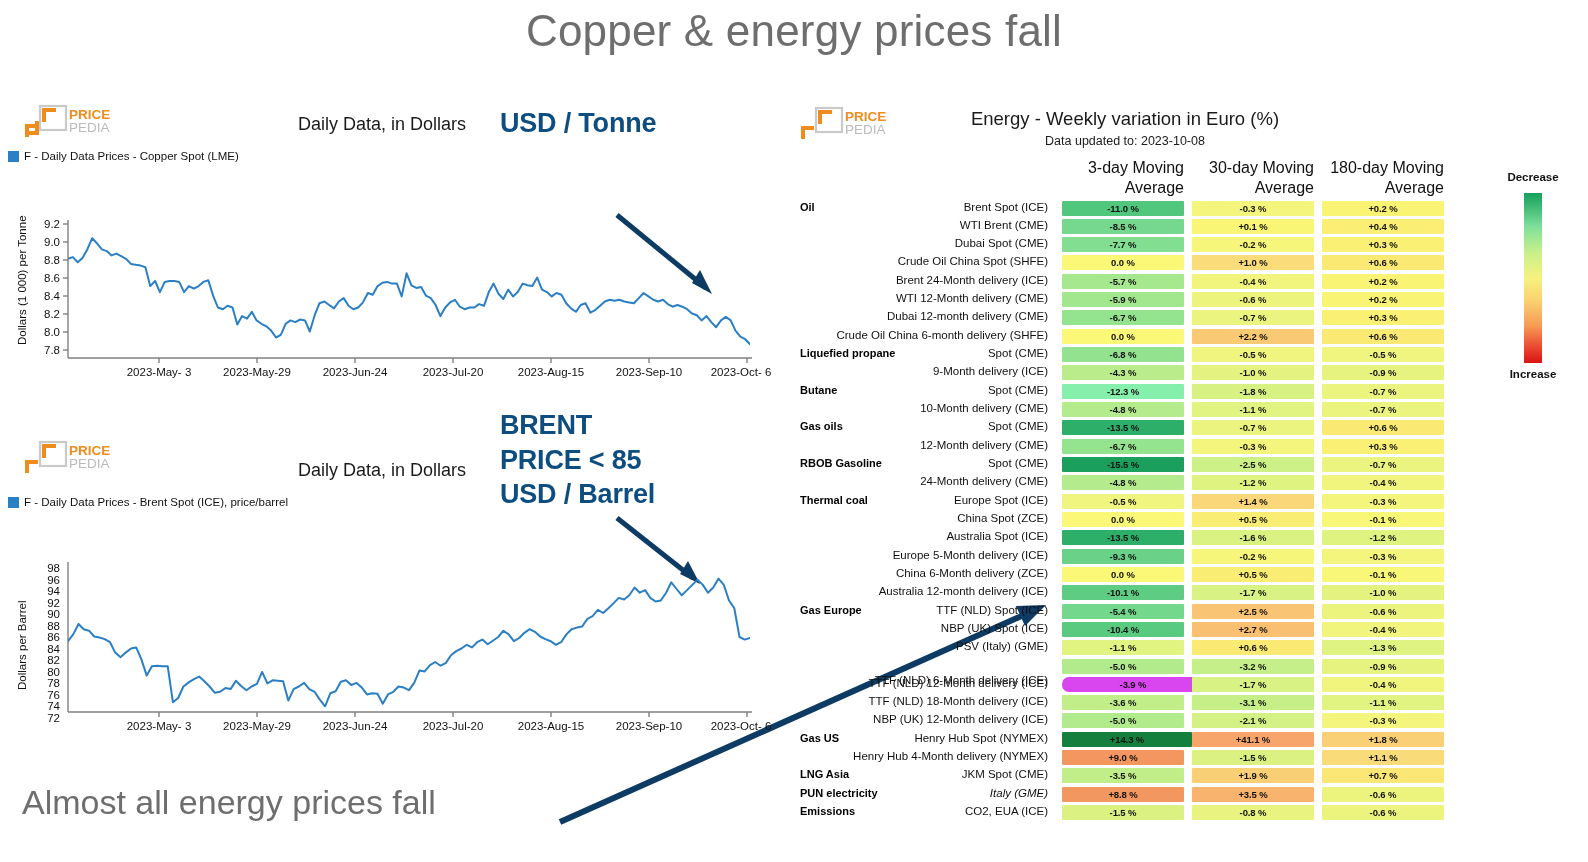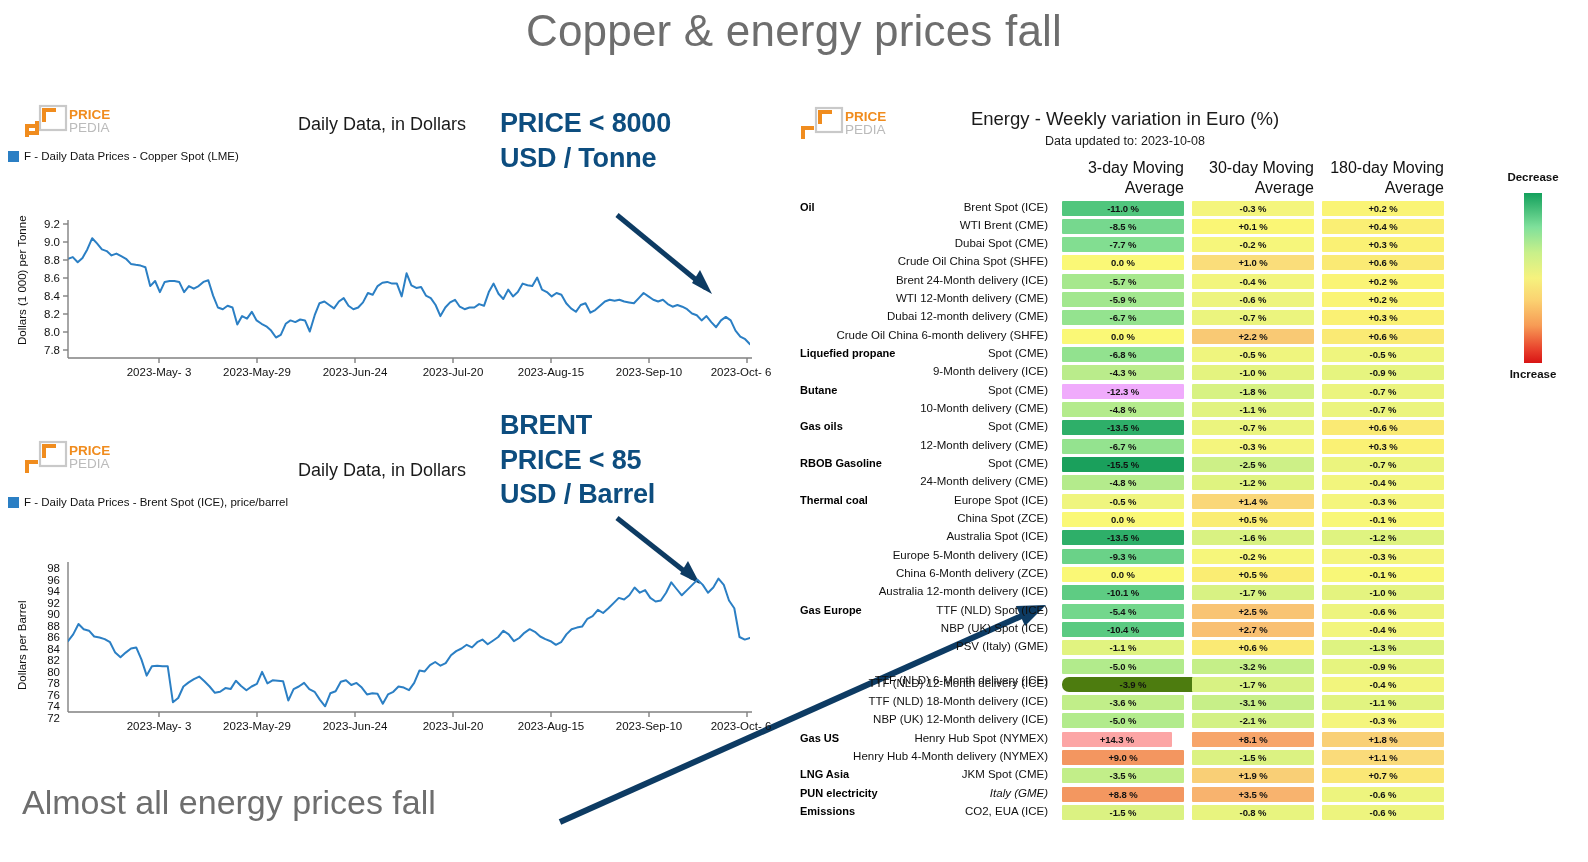--- a/index.html
+++ b/index.html
@@ -160,21 +160,20 @@
     <div class="xtick" style="left: 111px; width: 96px; text-align: center; top: 366px;">2023-May- 3</div>
     <div class="xtick" style="left: 209px; width: 96px; text-align: center; top: 366px;">2023-May-29</div>
     <div class="xtick" style="left: 307px; width: 96px; text-align: center; top: 366px;">2023-Jun-24</div>
     <div class="xtick" style="left: 405px; width: 96px; text-align: center; top: 366px;">2023-Jul-20</div>
     <div class="xtick" style="left: 503px; width: 96px; text-align: center; top: 366px;">2023-Aug-15</div>
     <div class="xtick" style="left: 601px; width: 96px; text-align: center; top: 366px;">2023-Sep-10</div>
     <div class="xtick" style="left: 693px; width: 96px; text-align: center; top: 366px;">2023-Oct- 6</div>
   </div>
 
 <div class="abs callout" style="left:500px;top:106px;width:250px;">
-  <div>PRICE &lt; 8000</div>
   <div>USD / Tonne</div>
 </div>
 
 <div class="abs" style="left:22px;top:440px;">
   <div class="logo">
     <svg width="92" height="42" viewBox="0 0 92 42">
       <rect x="18" y="2" width="26" height="24" fill="none" stroke="#c9c9c9" stroke-width="2.2"></rect>
       <path d="M20 4 L34 4 L34 8 L24 8 L24 18 L20 18 Z" fill="#F08C1E"></path>
       <path d="M3 20 L16 20 L16 24 L7 24 L7 33 L3 33 Z" fill="#F08C1E"></path>
       <text x="47" y="15" font-family="Liberation Sans, sans-serif" font-size="13.5" font-weight="bold" fill="#F08C1E">PRICE</text>
@@ -291,21 +290,21 @@
     <div class="rlabel" style="left: 830px; width: 218px; top: 347.06px;">Spot (CME)</div>
     <div class="cell" style="left: 1062px; width: 122px; top: 347.06px; background: rgb(146, 226, 143);">-6.8 %</div>
     <div class="cell" style="left: 1192px; width: 122px; top: 347.06px; background: rgb(239, 245, 126);">-0.5 %</div>
     <div class="cell" style="left: 1322px; width: 122px; top: 347.06px; background: rgb(239, 245, 126);">-0.5 %</div>
     <div class="rlabel" style="left: 830px; width: 218px; top: 365.38px;">9-Month delivery (ICE)</div>
     <div class="cell" style="left: 1062px; width: 122px; top: 365.38px; background: rgb(186, 236, 139);">-4.3 %</div>
     <div class="cell" style="left: 1192px; width: 122px; top: 365.38px; background: rgb(228, 243, 127);">-1.0 %</div>
     <div class="cell" style="left: 1322px; width: 122px; top: 365.38px; background: rgb(230, 244, 127);">-0.9 %</div>
     <div class="grp" style="left: 800px; top: 383.7px;">Butane</div>
     <div class="rlabel" style="left: 830px; width: 218px; top: 383.7px;">Spot (CME)</div>
-    <div class="cell" style="left: 1062px; width: 122px; top: 383.7px; background: #f0abfc;">-12.3 %</div>
+    <div class="cell" style="left: 1062px; width: 122px; top: 383.7px; background: #86efac;">-12.3 %</div>
     <div class="cell" style="left: 1192px; width: 122px; top: 383.7px; background: rgb(215, 242, 131);">-1.8 %</div>
     <div class="cell" style="left: 1322px; width: 122px; top: 383.7px; background: rgb(235, 244, 126);">-0.7 %</div>
     <div class="rlabel" style="left: 830px; width: 218px; top: 402.02px;">10-Month delivery (CME)</div>
     <div class="cell" style="left: 1062px; width: 122px; top: 402.02px; background: rgb(180, 235, 140);">-4.8 %</div>
     <div class="cell" style="left: 1192px; width: 122px; top: 402.02px; background: rgb(225, 243, 128);">-1.1 %</div>
     <div class="cell" style="left: 1322px; width: 122px; top: 402.02px; background: rgb(235, 244, 126);">-0.7 %</div>
     <div class="grp" style="left: 800px; top: 420.34px;">Gas oils</div>
     <div class="rlabel" style="left: 830px; width: 218px; top: 420.34px;">Spot (CME)</div>
     <div class="cell" style="left: 1062px; width: 122px; top: 420.34px; background: rgb(46, 175, 105);">-13.5 %</div>
     <div class="cell" style="left: 1192px; width: 122px; top: 420.34px; background: rgb(235, 244, 126);">-0.7 %</div>
@@ -359,35 +358,35 @@
     <div class="cell" style="left: 1322px; width: 122px; top: 621.86px; background: rgb(242, 245, 125);">-0.4 %</div>
     <div class="rlabel" style="left: 830px; width: 218px; top: 640.18px;">PSV (Italy) (GME)</div>
     <div class="cell" style="left: 1062px; width: 122px; top: 640.18px; background: rgb(225, 243, 128);">-1.1 %</div>
     <div class="cell" style="left: 1192px; width: 122px; top: 640.18px; background: rgb(250, 234, 116);">+0.6 %</div>
     <div class="cell" style="left: 1322px; width: 122px; top: 640.18px; background: rgb(222, 243, 129);">-1.3 %</div>
     <div class="rlabel" style="left: 830px; width: 218px; top: 658.5px; margin-top: 15px;">TTF (NLD) 6-Month delivery (ICE)</div>
     <div class="cell" style="left: 1062px; width: 122px; top: 658.5px; background: rgb(178, 235, 140);">-5.0 %</div>
     <div class="cell" style="left: 1192px; width: 122px; top: 658.5px; background: rgb(197, 239, 136);">-3.2 %</div>
     <div class="cell" style="left: 1322px; width: 122px; top: 658.5px; background: rgb(230, 244, 127);">-0.9 %</div>
     <div class="rlabel" style="left: 830px; width: 218px; top: 676.82px;">TTF (NLD) 12-Month delivery (ICE)</div>
-    <div class="cell" style="left: 1062px; width: 142px; top: 676.82px; background: #4d7c0f; border-radius: 7px;">-3.9 %</div>
+    <div class="cell" style="left: 1062px; width: 142px; top: 676.82px; background: #d946ef; border-radius: 7px;">-3.9 %</div>
     <div class="cell" style="left: 1192px; width: 122px; top: 676.82px; background: rgb(216, 242, 131);">-1.7 %</div>
     <div class="cell" style="left: 1322px; width: 122px; top: 676.82px; background: rgb(242, 245, 125);">-0.4 %</div>
     <div class="rlabel" style="left: 830px; width: 218px; top: 695.14px;">TTF (NLD) 18-Month delivery (ICE)</div>
     <div class="cell" style="left: 1062px; width: 122px; top: 695.14px; background: rgb(193, 238, 137);">-3.6 %</div>
     <div class="cell" style="left: 1192px; width: 122px; top: 695.14px; background: rgb(199, 239, 136);">-3.1 %</div>
     <div class="cell" style="left: 1322px; width: 122px; top: 695.14px; background: rgb(225, 243, 128);">-1.1 %</div>
     <div class="rlabel" style="left: 830px; width: 218px; top: 713.46px;">NBP (UK) 12-Month delivery (ICE)</div>
     <div class="cell" style="left: 1062px; width: 122px; top: 713.46px; background: rgb(178, 235, 140);">-5.0 %</div>
     <div class="cell" style="left: 1192px; width: 122px; top: 713.46px; background: rgb(211, 241, 133);">-2.1 %</div>
     <div class="cell" style="left: 1322px; width: 122px; top: 713.46px; background: rgb(244, 245, 125);">-0.3 %</div>
     <div class="grp" style="left: 800px; top: 731.78px;">Gas US</div>
     <div class="rlabel" style="left: 830px; width: 218px; top: 731.78px;">Henry Hub Spot (NYMEX)</div>
-    <div class="cell" style="left: 1062px; width: 110px; top: 731.78px; background: #fca5a5;">+14.3 %</div>
-    <div class="cell" style="left: 1192px; width: 122px; top: 731.78px; background: rgb(247, 165, 106);">+8.1 %</div>
+    <div class="cell" style="left: 1062px; width: 130px; top: 731.78px; background: #15803d;">+14.3 %</div>
+    <div class="cell" style="left: 1192px; width: 122px; top: 731.78px; background: rgb(247, 165, 106);">+41.1 %</div>
     <div class="cell" style="left: 1322px; width: 122px; top: 731.78px; background: rgb(249, 208, 118);">+1.8 %</div>
     <div class="rlabel" style="left: 830px; width: 218px; top: 750.1px;">Henry Hub 4-Month delivery (NYMEX)</div>
     <div class="cell" style="left: 1062px; width: 122px; top: 750.1px; background: rgb(243, 150, 96);">+9.0 %</div>
     <div class="cell" style="left: 1192px; width: 122px; top: 750.1px; background: rgb(219, 242, 130);">-1.5 %</div>
     <div class="cell" style="left: 1322px; width: 122px; top: 750.1px; background: rgb(250, 219, 122);">+1.1 %</div>
     <div class="grp" style="left: 800px; top: 768.42px;">LNG Asia</div>
     <div class="rlabel" style="left: 830px; width: 218px; top: 768.42px;">JKM Spot (CME)</div>
     <div class="cell" style="left: 1062px; width: 122px; top: 768.42px; background: rgb(194, 238, 137);">-3.5 %</div>
     <div class="cell" style="left: 1192px; width: 122px; top: 768.42px; background: rgb(249, 207, 118);">+1.9 %</div>
     <div class="cell" style="left: 1322px; width: 122px; top: 768.42px; background: rgb(250, 231, 118);">+0.7 %</div>

